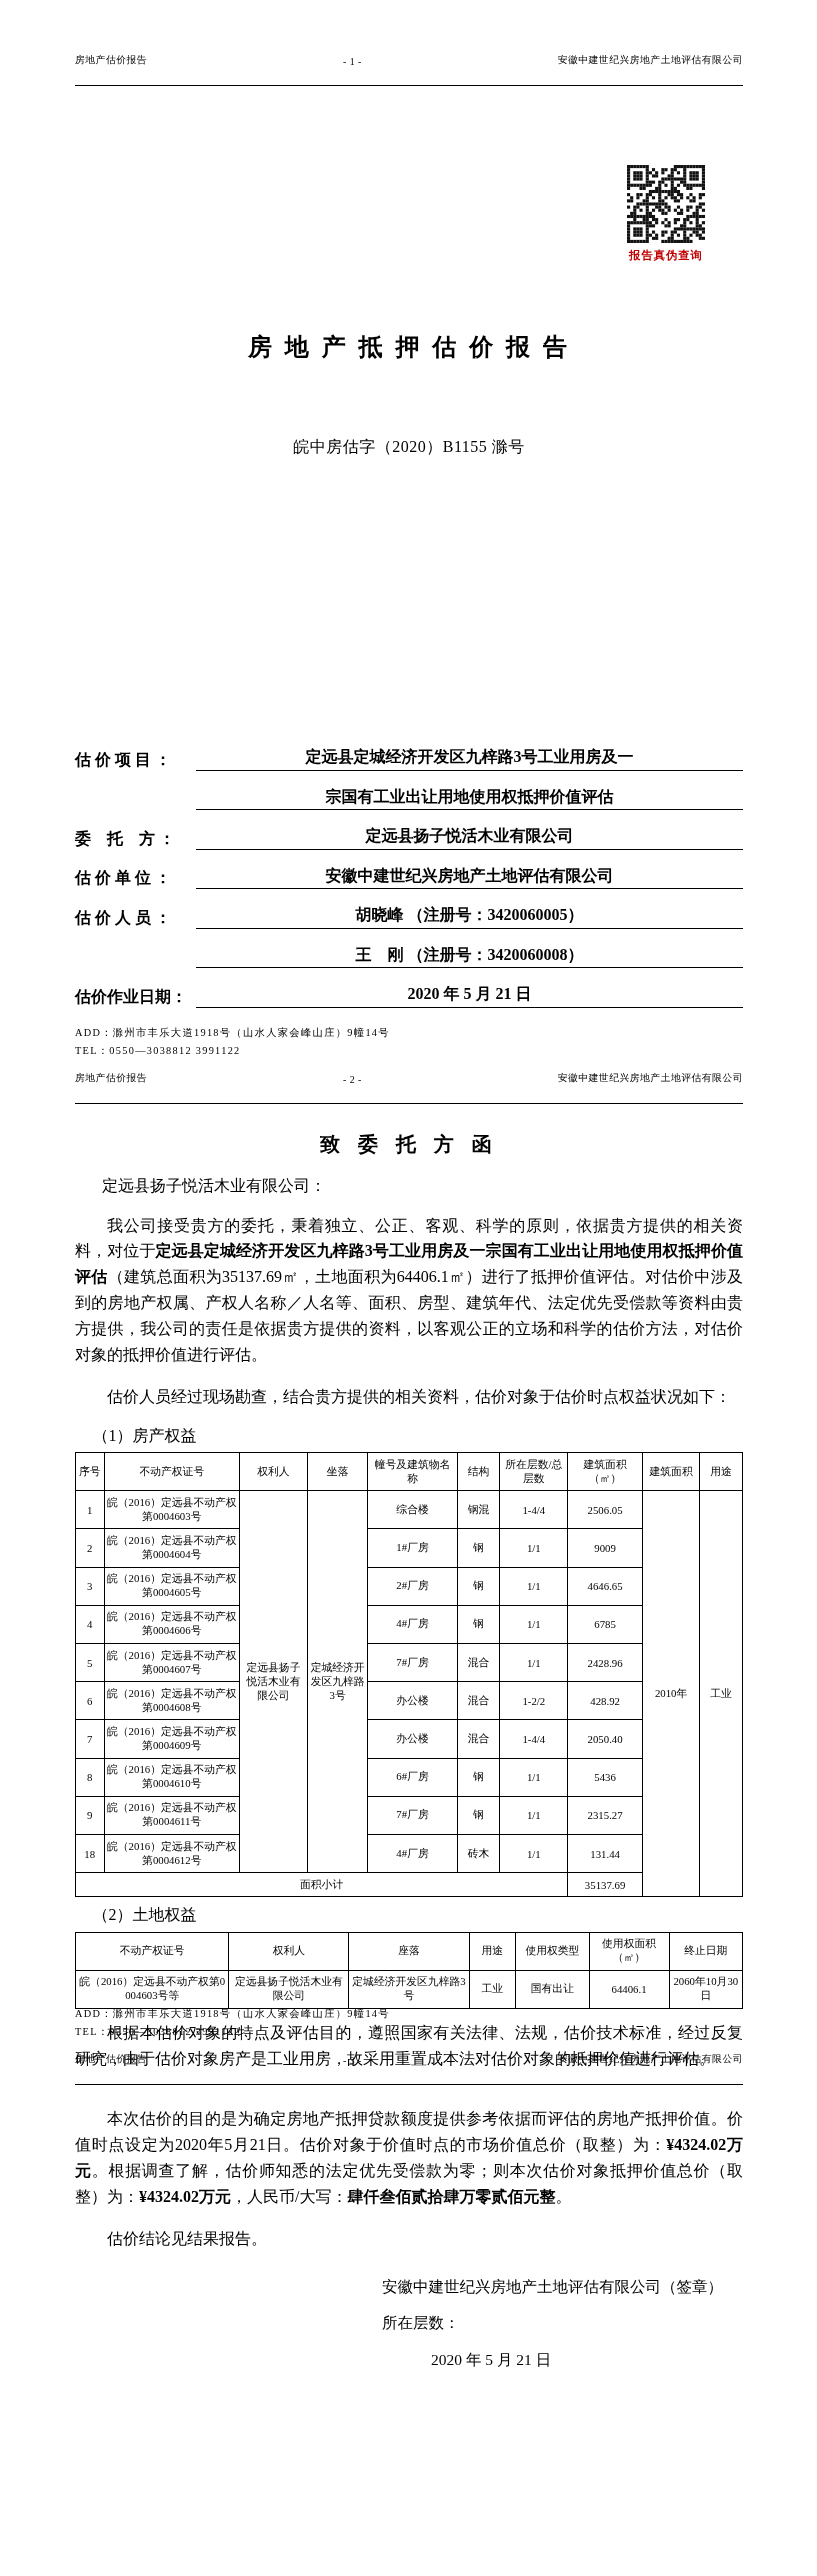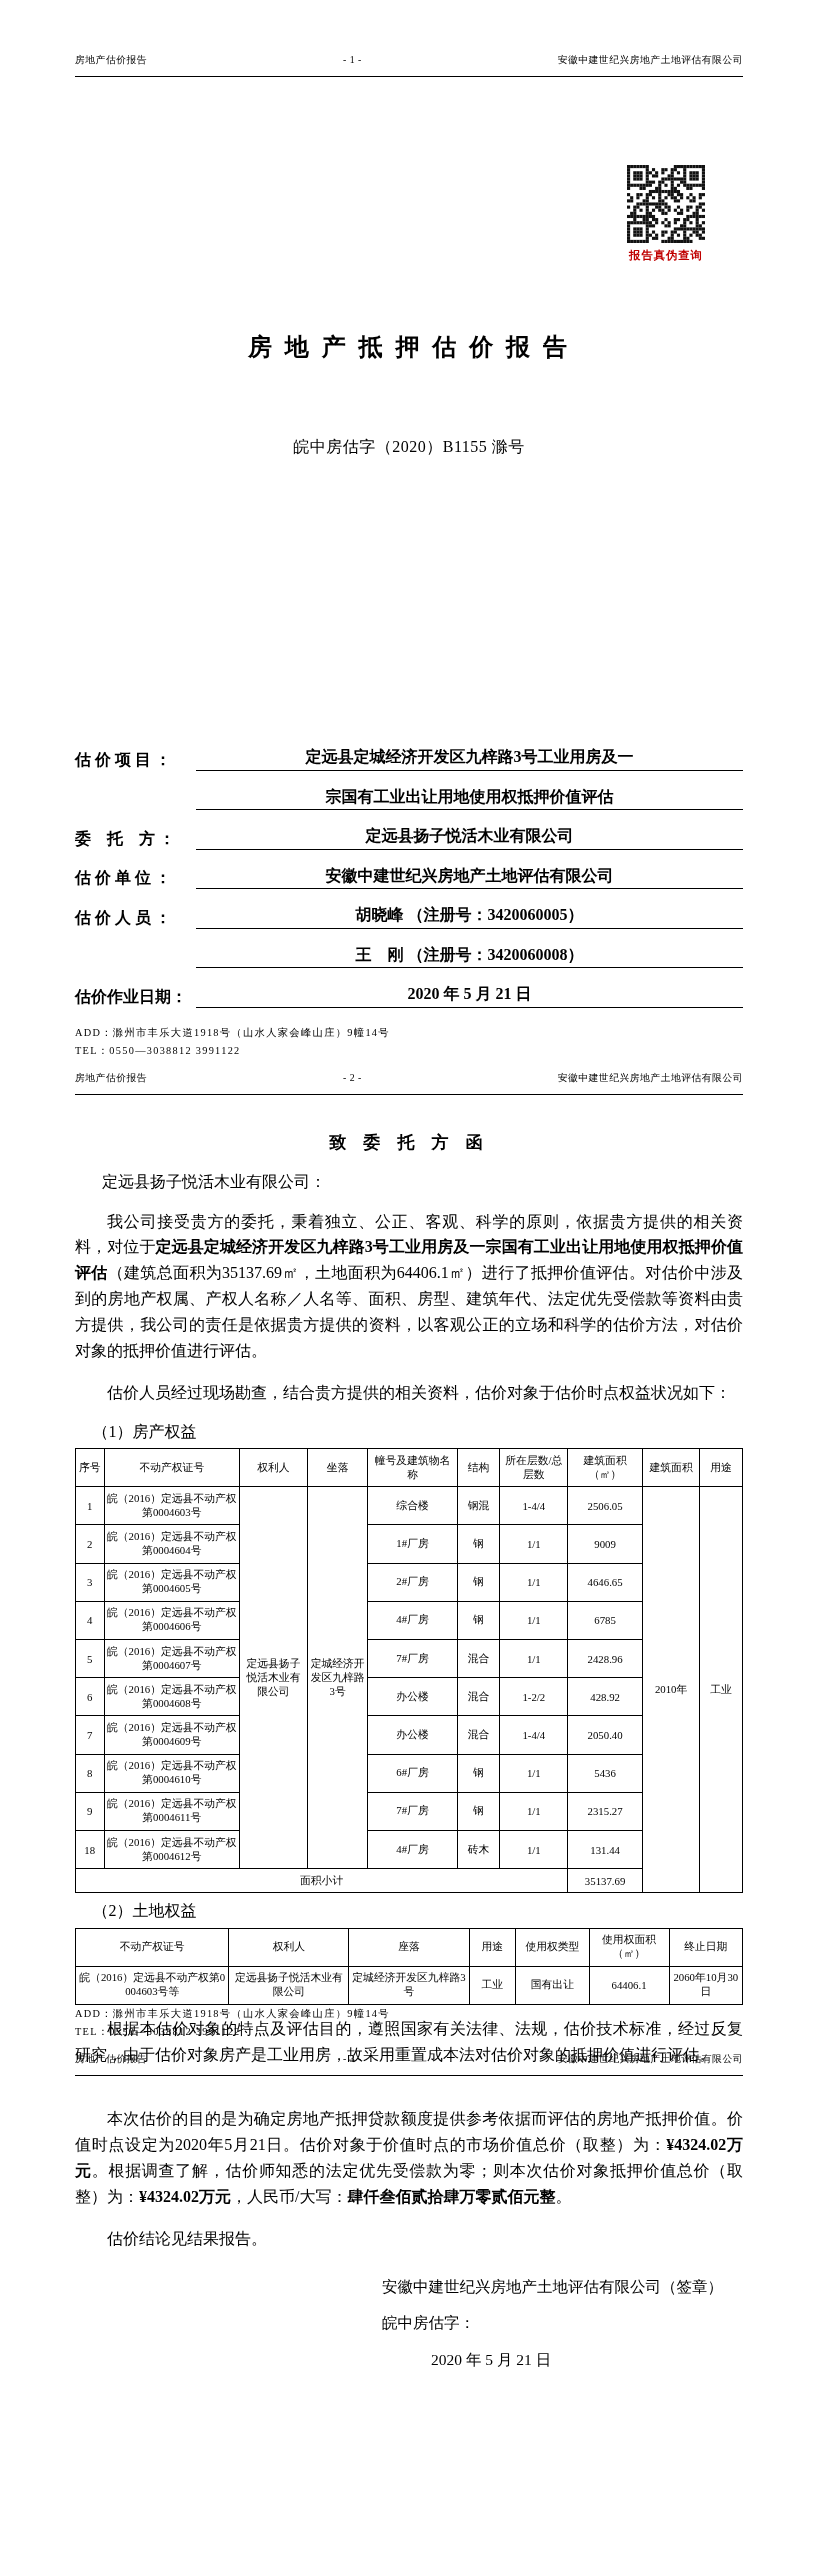--- a/index.html
+++ b/index.html
@@ -10,23 +10,23 @@
     margin: 0 auto;
     background: #ffffff;
     color: #000;
     font-family: "Liberation Serif", "DejaVu Serif", serif;
     overflow: hidden;
   }
   .abs { position: absolute; left: 75px; right: 75px; }
 
   
   .phead {
-    display: flex; justify-content: space-between; align-items: flex-start;
+    display: flex; justify-content: space-between; align-items: flex-end;
     font-size: 9.8px; letter-spacing: 0.5px;
-    border-bottom: 0.5px solid #000; padding-bottom: 9px;
+    border-bottom: 0.5px solid #000; padding-bottom: 18px;
   }
   .pfoot { font-size: 10.3px; letter-spacing: 1.3px; line-height: 1.75; }
 
   
   .qrwrap { text-align: center; }
   .qr { width: 78px; height: 78px; display: block; margin: 0 auto; background: #fff; }
   .qr rect { fill: #111; }
   .qrcap { font-size: 11.3px; margin-top: 5.2px; color: #c00000; letter-spacing: 1px; font-weight: bold; }
 
   
@@ -36,21 +36,21 @@
   }
   .docno { text-align: center; font-size: 16px; letter-spacing: 0.5px; }
 
   .frow { display: flex; align-items: flex-end; margin-bottom: 16px; font-size: 16px; font-weight: bold; }
   .flabel { flex: 0 0 121px; white-space: nowrap; }
   .fval { flex: 1; border-bottom: 1px solid #000; text-align: center; padding-bottom: 1.5px; min-height: 20.6px; }
 
   
   .ltitle {
     text-align: center; font-family: "Liberation Sans", "DejaVu Sans", sans-serif;
-    font-weight: bold; font-size: 17px; letter-spacing: 6.2px; margin-bottom: 17.5px;
+    font-weight: bold; font-size: 20px; letter-spacing: 6.2px; margin-bottom: 17.5px;
   }
   .salut { font-size: 16px; font-weight: normal; margin-bottom: 3.1px; margin-left: 27px; }
   .para { font-size: 16px; line-height: 1.62; text-indent: 2em; text-align: justify; }
   .seg-bold { font-weight: bold; }
   .tcaption { font-size: 16px; margin: 8.2px 0 5.2px; padding-left: 1.1em; }
 
   table { width: 100%; border-collapse: collapse; font-size: 10.8px; text-align: center; table-layout: fixed; }
   td, th { border: 0.5px solid #000; padding: 4.6px 2.1px; font-weight: normal; word-break: break-all; vertical-align: middle; }
 
   .mt22 { margin-top: 11.3px; }
@@ -626,19 +626,19 @@
     <span>安徽中建世纪兴房地产土地评估有限公司</span>
   </div>
 
   <div class="abs" style="top:2090px">
     <p class="para"><span>本次估价的目的是为确定房地产抵押贷款额度提供参考依据而评估的房地产抵押价值。价值时点设定为2020年5月21日。估价对象于价值时点的市场价值总价（取整）为：</span><span class="seg-bold">¥4324.02万元</span><span>。根据调查了解，估价师知悉的法定优先受偿款为零；则本次估价对象抵押价值总价（取整）为：</span><span class="seg-bold">¥4324.02万元</span><span>，人民币/大写：</span><span class="seg-bold">肆仟叁佰贰拾肆万零贰佰元整</span><span>。</span></p>
 
     <p class="para" style="margin-top:7.2px">估价结论见结果报告。</p>
 
     <div class="sign">
       <div>安徽中建世纪兴房地产土地评估有限公司（签章）</div>
-      <div>皖中房估字：</div>
+      <div>所在层数：</div>
       <div class="sign-date">2020 年 5 月 21 日</div>
     </div>
   </div>
 
 </div>
 
 
 </body></html>

